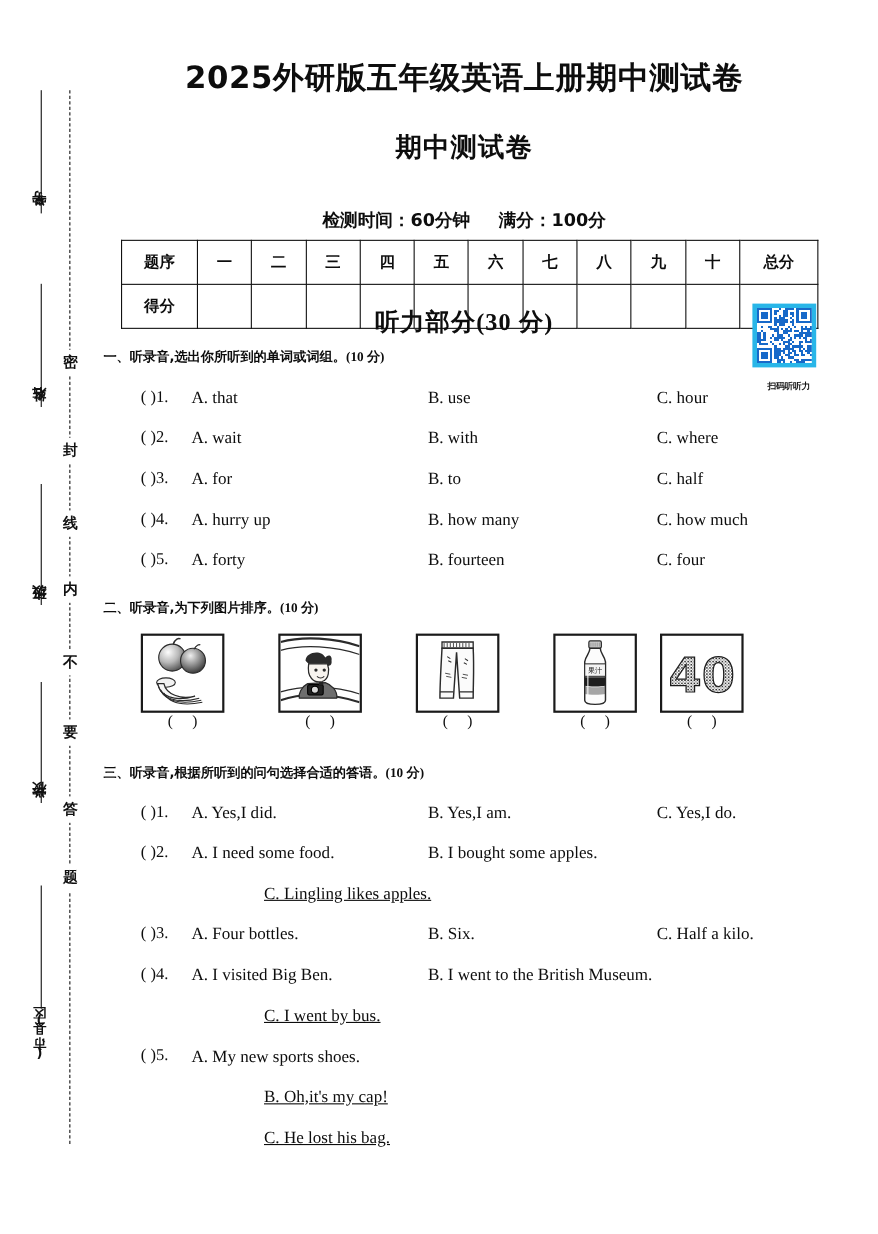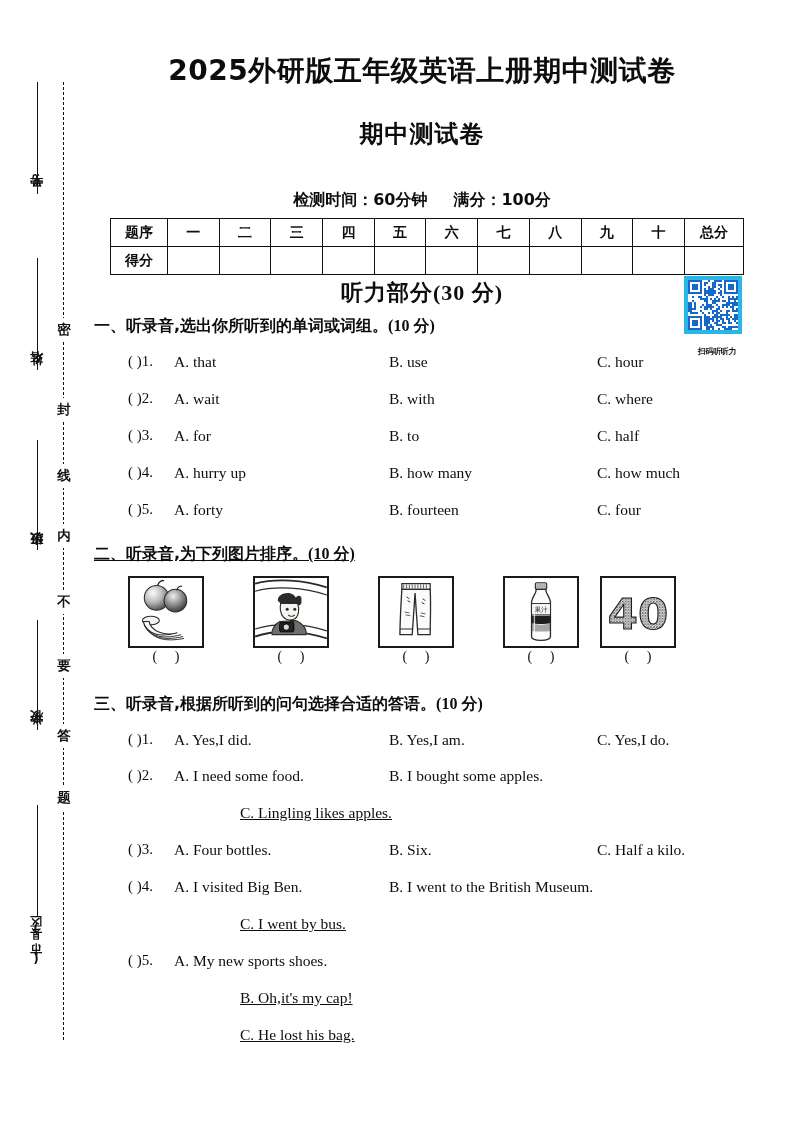--- a/index.html
+++ b/index.html
@@ -84,21 +84,21 @@
     table-layout:fixed;
   }
   table.score-table td{
     border:1.3px solid #111;
     height:23px;
     text-align:center;
     vertical-align:middle;
     font-family:"DejaVu Sans", sans-serif;
     font-weight:700;
     font-size:14px;
-    padding:2px;
+    padding:8px;
   }
   table.score-table td.rowhead{width:52px;}
   table.score-table td.total{width:54px;}
 
   
   .part-banner{
     position:absolute;left:0;top:278px;width:660px;
     text-align:center;
     font-family:"DejaVu Sans", sans-serif;
     font-weight:700;
@@ -124,21 +124,21 @@
     font-weight:700;
     color:#111;
     letter-spacing:-0.3px;
   }
 
   
   .sec-head{
     position:absolute;left:2px;
     font-family:"DejaVu Sans", sans-serif;
     font-weight:700;
-    font-size:16px;
+    font-size:12px;
     letter-spacing:0px;
     white-space:nowrap;
   }
   .sec-head .score{font-family:"Liberation Serif", serif;}
 
   
   .q-row{position:absolute;left:0;width:706px;height:24px;}
   .q-brackets{
     position:absolute;left:36px;
     font-family:"Liberation Serif", serif;
@@ -616,21 +616,21 @@
     <span class="opt opt-b">B. how many</span>
     <span class="opt opt-c">C. how much</span>
   </div>
   <div class="q-row" style="top:501px;">
     <span class="q-brackets">( )5.</span>
     <span class="opt opt-a">A. forty</span>
     <span class="opt opt-b">B. fourteen</span>
     <span class="opt opt-c">C. four</span>
   </div>
 
-  <div class="sec-head" style="top:544px;text-decoration:underline;">
+  <div class="sec-head" style="top:544px;">
     <span>二、听录音,为下列图片排序。</span><span class="score">(10 分)</span>
   </div>
 
   <div id="pic-strip">
 
     <div class="pic-cell" style="left:36px;">
       <div class="pic-box">
         <svg class="pic-svg" viewBox="0 0 76 72" aria-hidden="true">
           <defs>
             <radialGradient id="ap1" cx="35%" cy="30%" r="70%">

